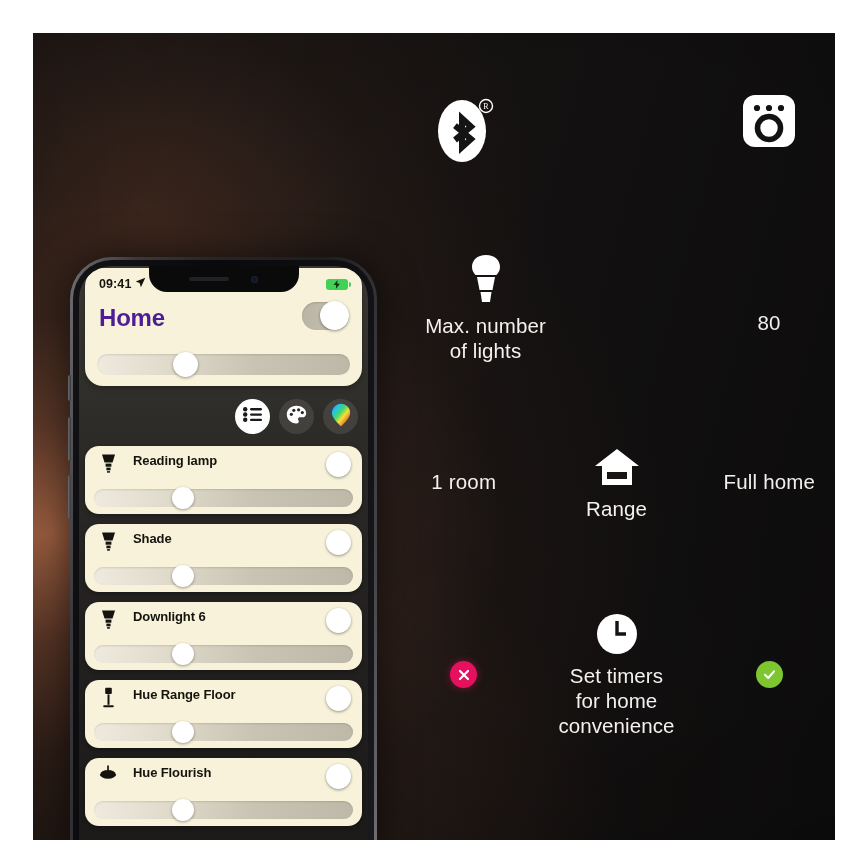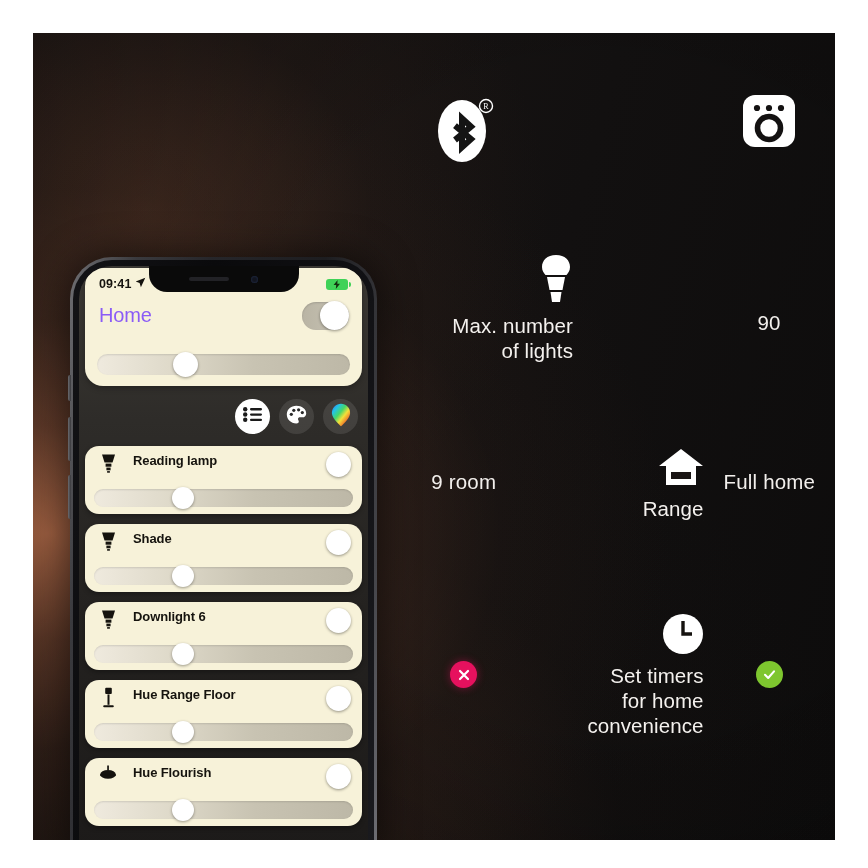--- a/index.html
+++ b/index.html
@@ -66,21 +66,21 @@
     align-items: flex-start;
     justify-content: space-between;
   }
   .ccol {
     width: 132px;
     display: flex;
     flex-direction: column;
     align-items: center;
     text-align: center;
   }
-  .ccol.mid { width: 175px; align-items: flex-end; }
+  .ccol.mid { width: 175px; }
 
   .cval {
     color: #f2efec;
     font-size: 20.5px;
     font-weight: 400;
     letter-spacing: 0.2px;
     line-height: 1.2;
     white-space: nowrap;
   }
   .clabel {
@@ -227,23 +227,23 @@
     position: absolute;
     right: -3px;
     width: 2px; height: 5px;
     border-radius: 0 2px 2px 0;
     background: #3fd257;
   }
   .home-title {
     position: absolute;
     left: 14px;
     top: 36px;
-    font-size: 20px;
-    font-weight: 400;
-    color: #8b5cf6;
+    font-size: 24px;
+    font-weight: 700;
+    color: #4c1d95;
     letter-spacing: -0.2px;
   }
   .home-toggle {
     position: absolute;
     right: 13px;
     top: 34px;
   }
   .home-slider {
     position: absolute;
     left: 12px; right: 12px;
@@ -400,27 +400,27 @@
           <svg width="34" height="52" viewBox="0 0 34 52">
             <path d="M17 2 C8 2 3 7.5 3 14 C3 18 5 20 6.5 22 L27.5 22 C29 20 31 18 31 14 C31 7.5 26 2 17 2 Z" fill="#ffffff"></path>
             <path d="M8 24 L26 24 L23.5 37 L10.5 37 Z" fill="#ffffff"></path>
             <path d="M11.5 39 L22.5 39 L21 49 L13 49 Z" fill="#ffffff"></path>
           </svg>
         </span>
         <span class="clabel">Max. number</span>
         <span class="clabel">of lights</span>
       </div>
       <div class="ccol pad-lights">
-        <span class="cval">90</span>
+        <span class="cval">80</span>
       </div>
     </div>
 
     <div class="crow r-range">
       <div class="ccol pad-range">
-        <span class="cval">9 room</span>
+        <span class="cval">1 room</span>
       </div>
       <div class="ccol mid">
         <span class="cicon">
           <svg width="46" height="40" viewBox="0 0 46 40">
             <path d="M23 1 L45 18 L38 18 L38 37 L8 37 L8 18 L1 18 Z" fill="#ffffff"></path>
             <rect x="13" y="24" width="20" height="7" fill="#191514"></rect>
           </svg>
         </span>
         <span class="clabel">Range</span>
       </div>

